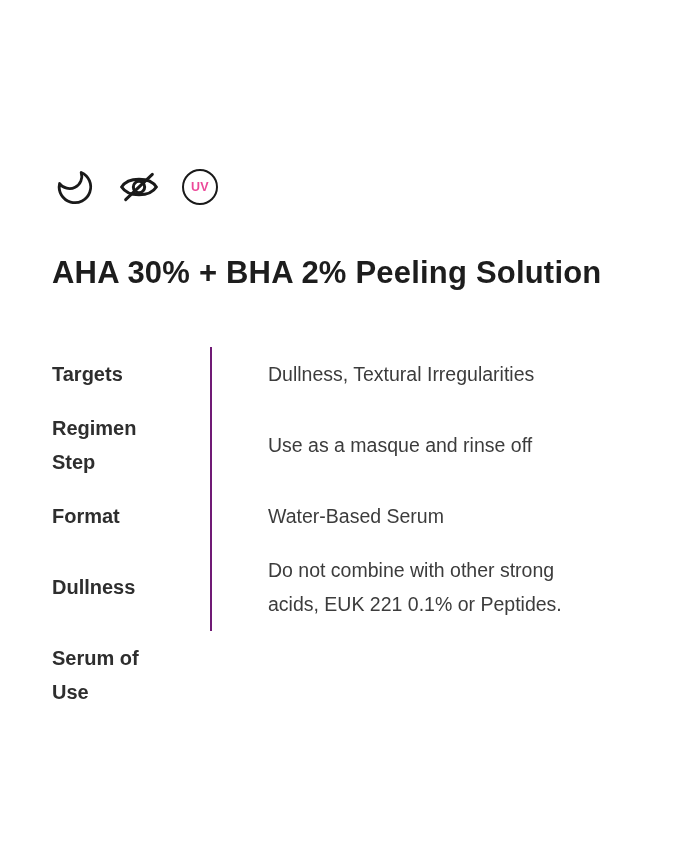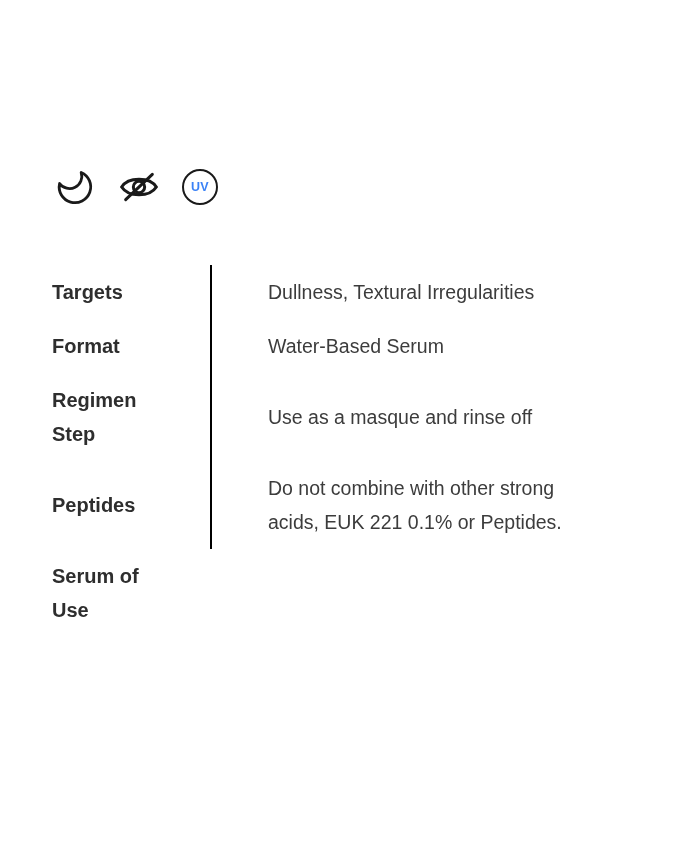--- a/index.html
+++ b/index.html
@@ -32,21 +32,21 @@
     transform: rotate(18deg) scaleX(-1);
   }
   .icon-eye svg { width: 44px; height: 40px; }
   .icon-uv {
     width: 32px; height: 32px;
     border: 2.5px solid #1a1a1a;
     border-radius: 50%;
     font-size: 12.5px;
     font-weight: 700;
     letter-spacing: 0.3px;
-    color: #3b82f6;
+    color: #ec4899;
   }
   
   .title {
     margin: 46px 0 0 0;
     font-size: 31px;
     line-height: 36px;
     font-weight: 700;
     letter-spacing: 0.2px;
     color: #1d1d1d;
   }
@@ -70,21 +70,21 @@
   }
   .cell-value {
     box-sizing: border-box;
     align-self: stretch;
     display: flex;
     align-items: center;
     min-height: 54px;
     font-size: 19.5px;
     line-height: 34px;
     color: #3c3c3c;
-    border-left: 2px solid #000000;
+    border-left: 2px solid #701a75;
     padding: 10px 28px 10px 56px;
   }
 </style>
 </head>
 <body>
 
 <div class="page">
 
   <div class="icons-row">
     <span class="icon icon-moon">
@@ -97,46 +97,47 @@
         <path d="M1.6 12 C5.5 5.8 18.5 5.8 22.4 12 C18.5 18.2 5.5 18.2 1.6 12 Z"></path>
         <circle cx="12" cy="12" r="3.4"></circle>
         <line x1="4" y1="19.6" x2="20" y2="4.4" stroke-linecap="round"></line>
       </svg>
     </span>
     <span class="icon icon-uv">
       <span>UV</span>
     </span>
   </div>
 
+  <h1 class="title">AHA 30% + BHA 2% Peeling Solution</h1>
 
   <div class="info-table">
 
     <div class="row">
       <div class="cell-label">Targets</div>
       <div class="cell-value">
         <span>Dullness, Textural Irregularities</span>
       </div>
     </div>
 
     <div class="row">
+      <div class="cell-label">Regimen Step</div>
+      <div class="cell-value">
+        <span>Use as a masque and rinse off</span>
+      </div>
+    </div>
+
+    <div class="row">
       <div class="cell-label">Format</div>
       <div class="cell-value">
         <span>Water-Based Serum</span>
       </div>
     </div>
 
     <div class="row">
-      <div class="cell-label">Regimen Step</div>
-      <div class="cell-value">
-        <span>Use as a masque and rinse off</span>
-      </div>
-    </div>
-
-    <div class="row">
-      <div class="cell-label">Peptides</div>
+      <div class="cell-label">Dullness</div>
       <div class="cell-value">
         <span>Do not combine with other strong acids, EUK 221 0.1% or Peptides.</span>
       </div>
     </div>
 
     <div class="row">
       <div class="cell-label">Serum of Use</div>
     </div>
 
   </div>

